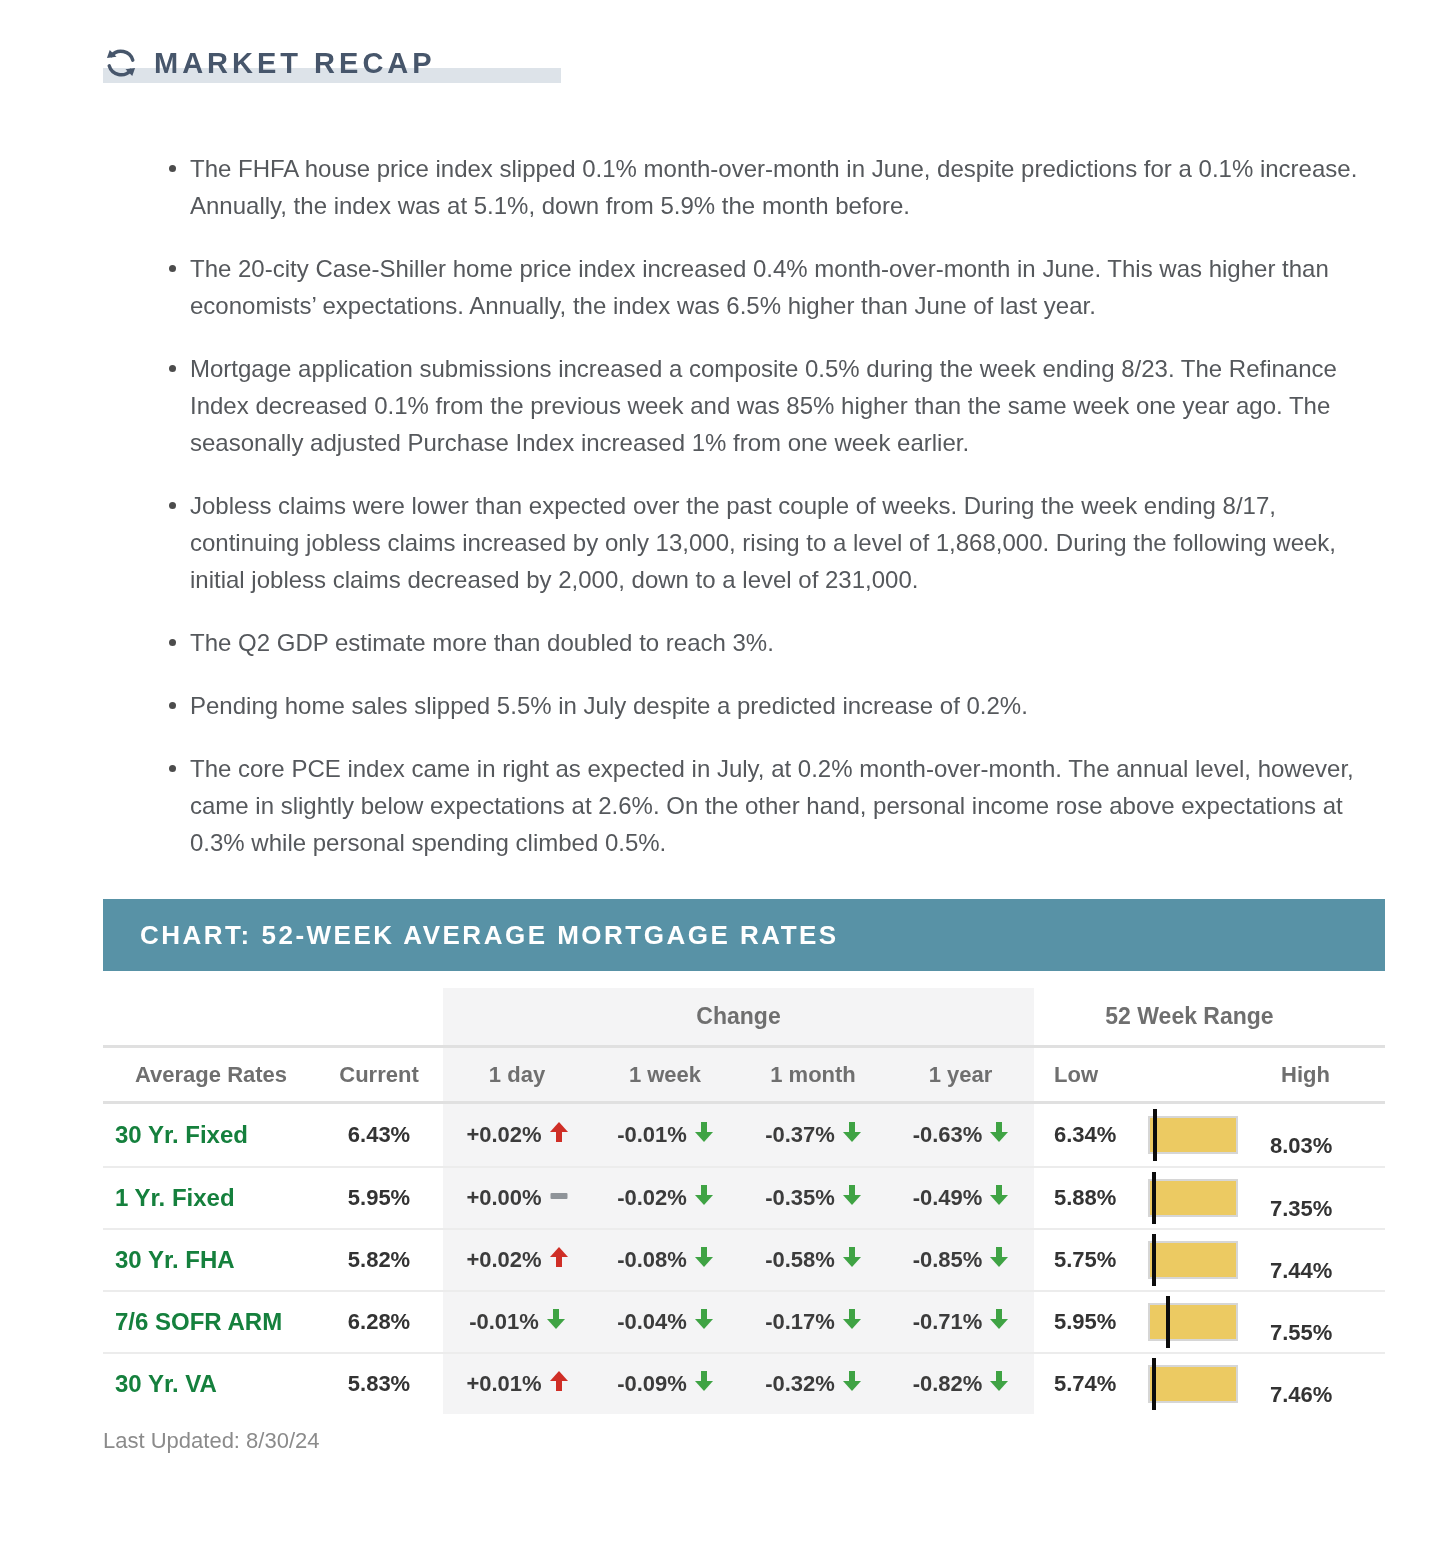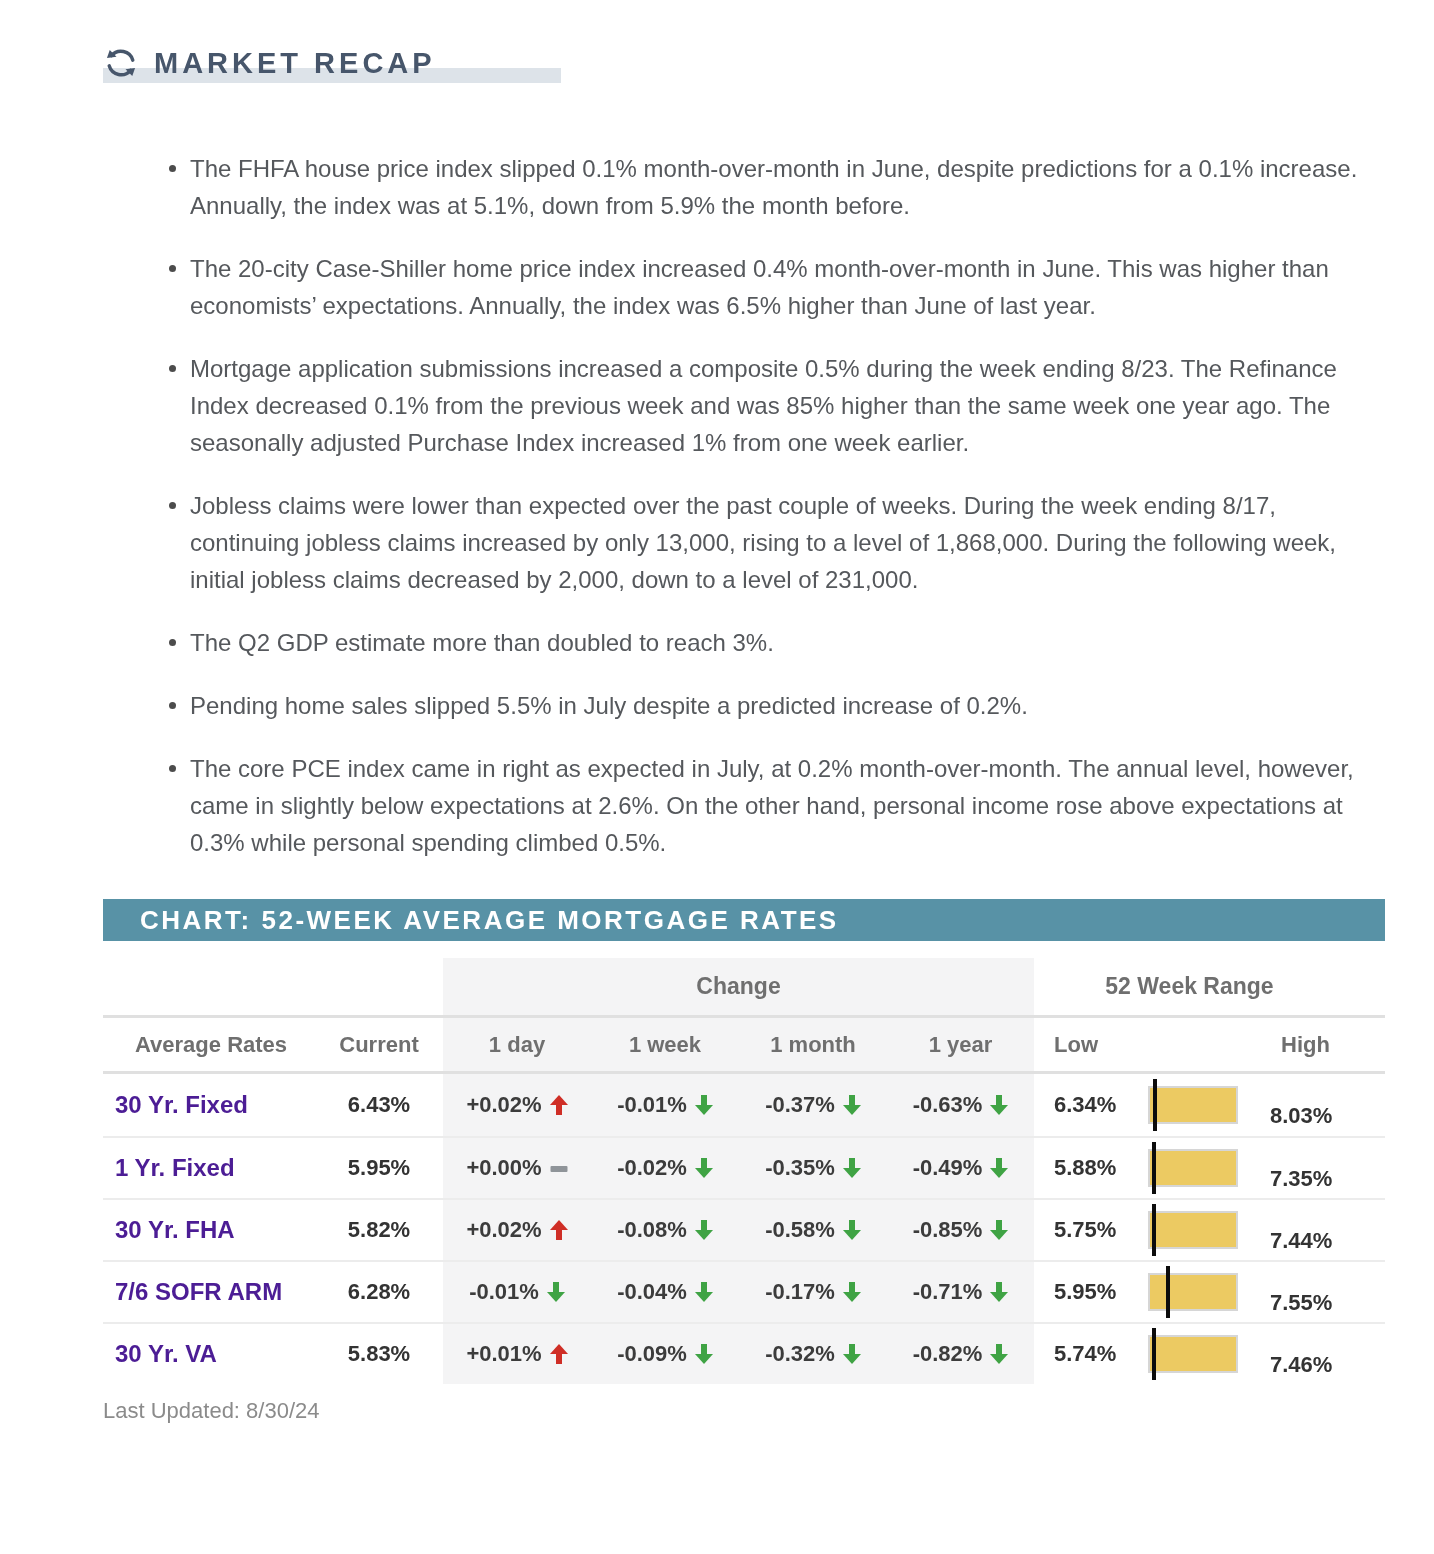--- a/index.html
+++ b/index.html
@@ -27,21 +27,21 @@
 
   
   ul.bullets{list-style:none;margin:62px 74px 0 168px;}
   ul.bullets li{position:relative;padding-left:22px;margin-bottom:26px;
     font-size:24px;line-height:37px;color:var(--body-text);}
   ul.bullets li::before{content:"";position:absolute;left:1px;top:15px;width:7px;height:7px;
     border-radius:50%;background:#4c4c4c;}
 
   
   .chart-section{margin:38px 0 0 103px;width:1282px;}
-  .chart-titlebar{height:42px;background:var(--teal);display:flex;align-items:center;padding-left:37px;}
+  .chart-titlebar{height:72px;background:var(--teal);display:flex;align-items:center;padding-left:37px;}
   .chart-titlebar span{color:#ffffff;font-weight:bold;font-size:26px;letter-spacing:2.5px;}
 
   .table-wrap{position:relative;margin-top:17px;width:1282px;}
   .band{position:absolute;left:340px;top:0;width:591px;height:100%;background:var(--band);}
 
   .trow{position:relative;display:grid;
     grid-template-columns:212px 128px 148px 148px 148px 147px 102px 134px 115px;
     align-items:center;}
   .grow-hdr{height:60px;border-bottom:3px solid var(--rule-strong);}
   .col-hdr{height:56px;border-bottom:3px solid var(--rule-strong);}
@@ -51,23 +51,23 @@
   .span-change{grid-column:3 / span 4;text-align:center;}
   .span-range{grid-column:7 / span 3;text-align:center;padding-right:40px;}
   .ghdr{font-size:23px;font-weight:bold;color:var(--hdr-gray);}
 
   .ch{font-size:22px;font-weight:bold;color:var(--hdr-gray);}
   .ch.c-rates{padding-left:32px;text-align:left;}
   .ch.c-center{text-align:center;}
   .ch.c-low{text-align:left;padding-left:20px;}
   .ch.c-high{text-align:right;padding-right:55px;}
 
-  .row-label{font-size:24px;font-weight:bold;color:#4c1d95;padding-left:12px;}
+  .row-label{font-size:24px;font-weight:bold;color:#15803d;padding-left:12px;}
   .cur{font-size:22px;font-weight:600;color:#333;text-align:center;}
-  .chg{display:flex;align-items:center;justify-content:center;gap:8px;
+  .chg{display:flex;justify-content:center;gap:8px;
     font-size:22px;font-weight:600;color:#3c3c3c;}
 
   .chg-icon{display:inline-block;width:18px;height:20px;position:relative;}
   .chg-icon[data-icon="up"]::before{content:"";position:absolute;left:50%;top:0;transform:translateX(-50%);
     border-left:9px solid transparent;border-right:9px solid transparent;border-bottom:10px solid var(--up);}
   .chg-icon[data-icon="up"]::after{content:"";position:absolute;left:50%;top:9px;transform:translateX(-50%);
     width:6px;height:11px;background:var(--up);}
   .chg-icon[data-icon="down"]::before{content:"";position:absolute;left:50%;bottom:0;transform:translateX(-50%);
     border-left:9px solid transparent;border-right:9px solid transparent;border-top:10px solid var(--down);}
   .chg-icon[data-icon="down"]::after{content:"";position:absolute;left:50%;bottom:9px;transform:translateX(-50%);

